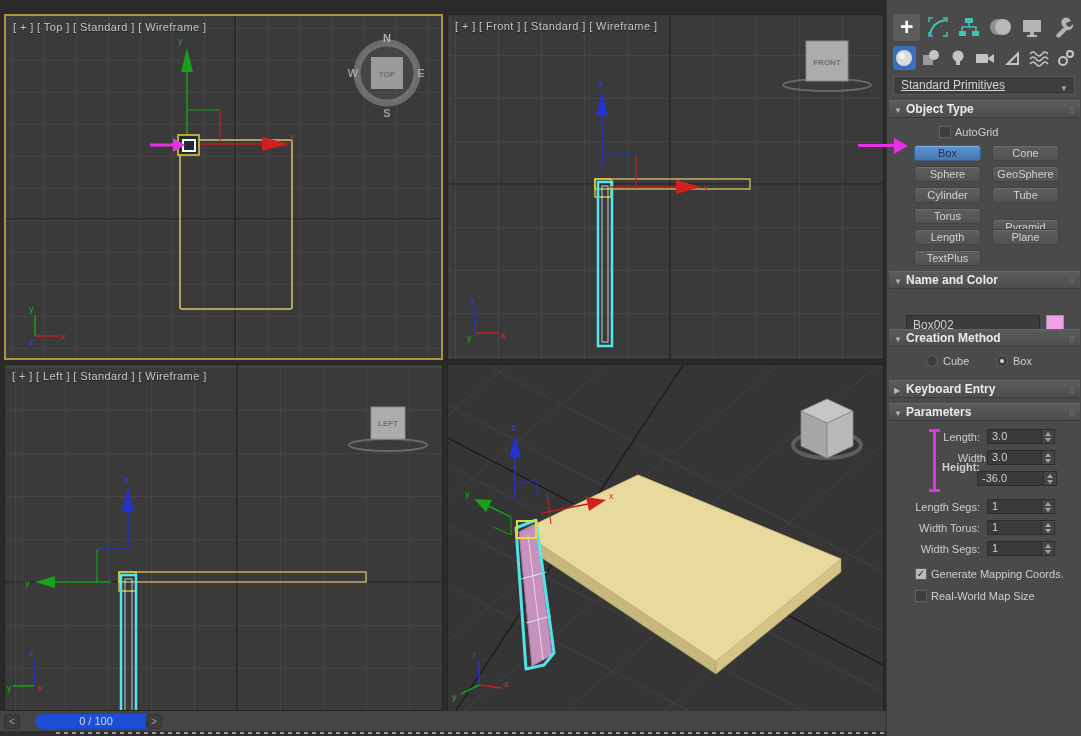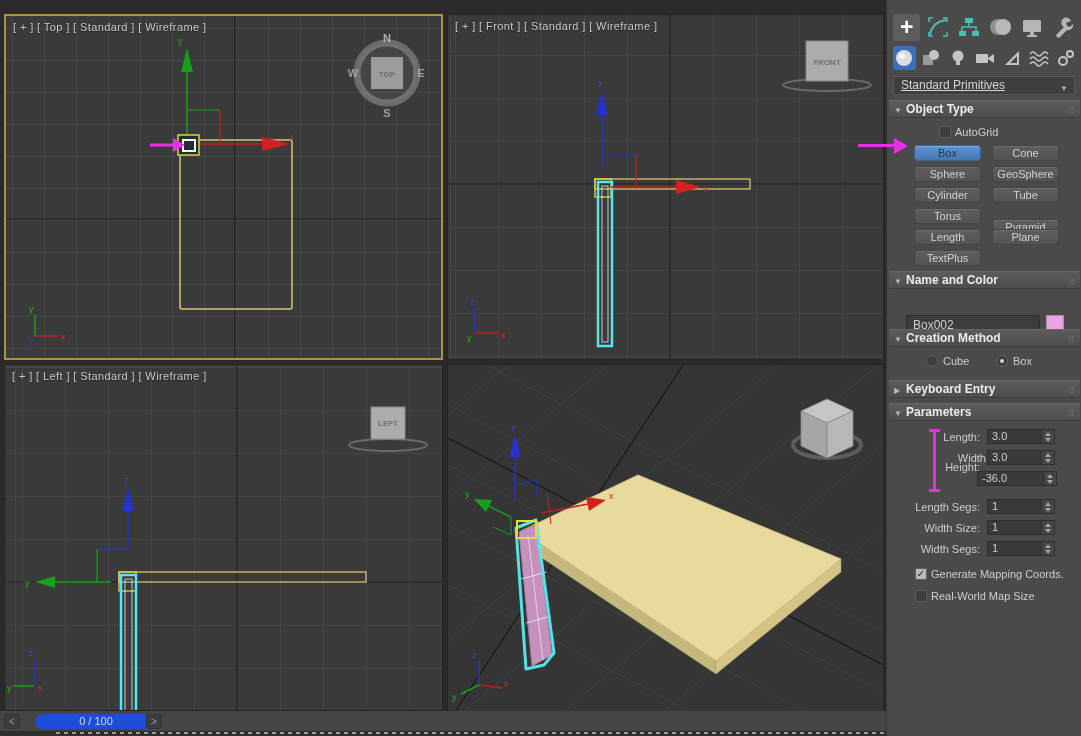--- a/index.html
+++ b/index.html
@@ -430,37 +430,37 @@
             </span>
         </div>
         <div class="plabel" style="right:91px;top:31px;text-align:right;">Width:</div>
         <div class="pfield" style="left:98px;top:29px;width:68px;">
           <span class="val">3.0</span>
           <span class="spin">
               <i class="up"></i>
               <i class="dn"></i>
             </span>
         </div>
-        <div class="plabel" style="right:100px;top:40px;">Height:</div>
+        <div class="plabel" style="right:100px;top:40px;font-weight:bold;">Height:</div>
         <div class="pfield" style="left:88px;top:50px;width:80px;">
           <span class="val">-36.0</span>
           <span class="spin">
               <i class="up"></i>
               <i class="dn"></i>
             </span>
         </div>
         <div class="plabel" style="right:100px;top:80px;">Length Segs:</div>
         <div class="pfield" style="left:98px;top:78px;width:68px;">
           <span class="val">1</span>
           <span class="spin">
               <i class="up"></i>
               <i class="dn"></i>
             </span>
         </div>
-        <div class="plabel" style="right:100px;top:101px;">Width Size:</div>
+        <div class="plabel" style="right:100px;top:101px;">Width Torus:</div>
         <div class="pfield" style="left:98px;top:99px;width:68px;">
           <span class="val">1</span>
           <span class="spin">
               <i class="up"></i>
               <i class="dn"></i>
             </span>
         </div>
         <div class="plabel" style="right:100px;top:122px;">Width Segs:</div>
         <div class="pfield" style="left:98px;top:120px;width:68px;">
           <span class="val">1</span>

